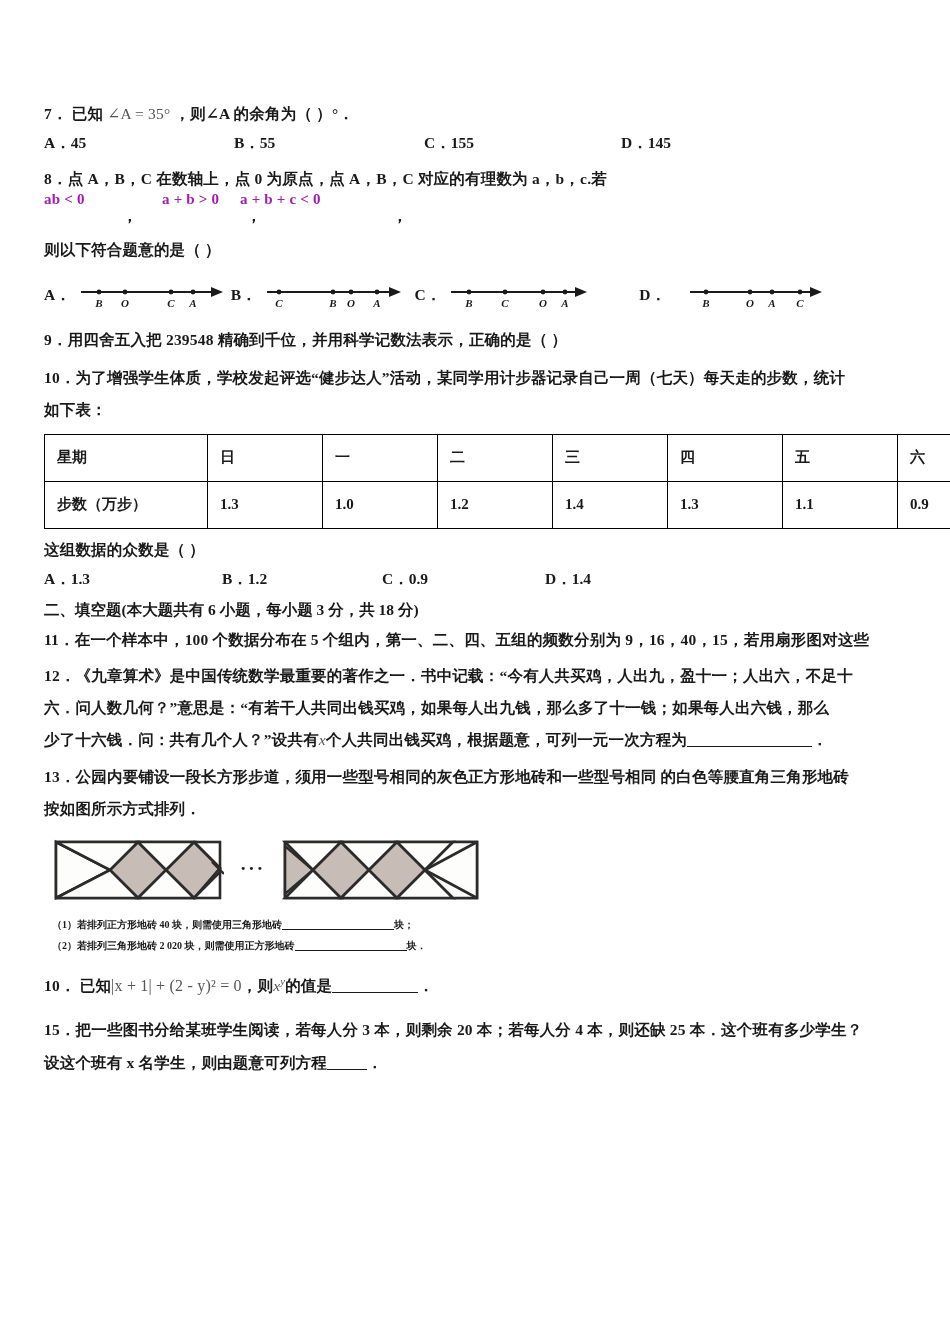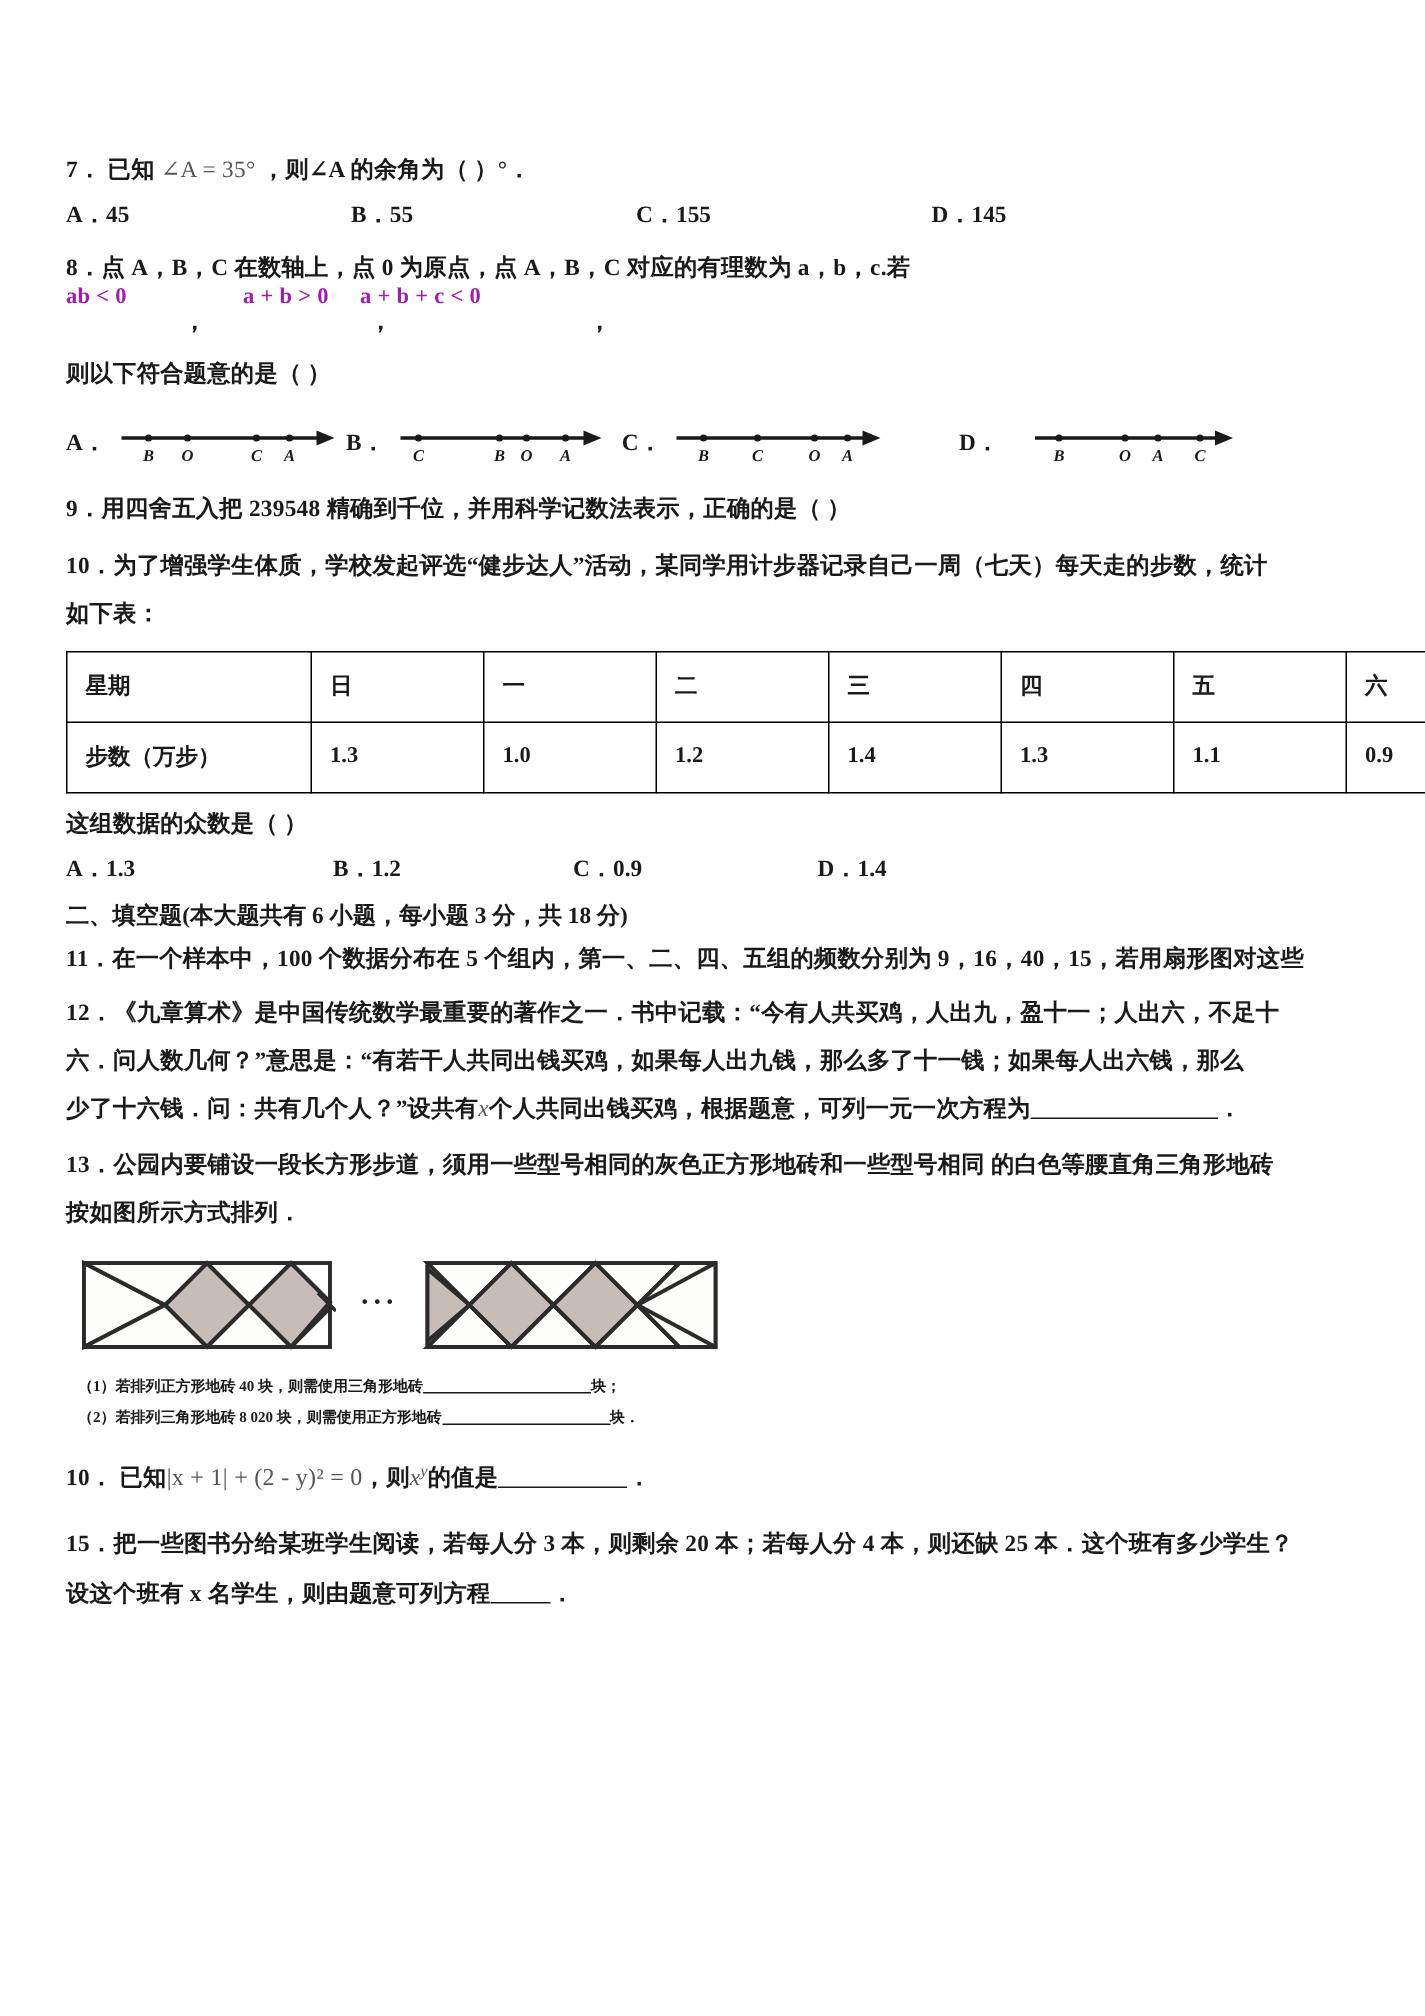--- a/index.html
+++ b/index.html
@@ -371,21 +371,21 @@
         <line x1="144" y1="34" x2="196" y2="6" stroke="#2b2b2b" stroke-width="2.6"></line>
         <line x1="144" y1="34" x2="196" y2="62" stroke="#2b2b2b" stroke-width="2.6"></line>
       </g>
     </svg>
   </div>
 
   <div class="sub-item">
     <span>（1）若排列正方形地砖 40 块，则需使用三角形地砖</span><span class="blank blank-lg"></span><span>块；</span>
   </div>
   <div class="sub-item">
-    <span>（2）若排列三角形地砖 8 020 块，则需使用正方形地砖</span><span class="blank blank-lg"></span><span>块．</span>
+    <span>（2）若排列三角形地砖 2 020 块，则需使用正方形地砖</span><span class="blank blank-lg"></span><span>块．</span>
   </div>
 
   <div class="q" style="margin-top:14px;">
     <span class="qnum">10．</span>
     <span>已知</span><span class="mathr" style="font-size:16px;">|x + 1| + (2 - y)² = 0</span><span>，则</span><span class="mathi">x</span><sup class="mathi">y</sup><span>的值是</span><span class="blank blank-md"></span><span>．</span>
   </div>
 
   <div class="q" style="margin-top:14px;">
     <span class="qnum">15．</span><span>把一些图书分给某班学生阅读，若每人分 3 本，则剩余 20 本；若每人分 4 本，则还缺 25 本．这个班有多少学生？</span>
   </div>

